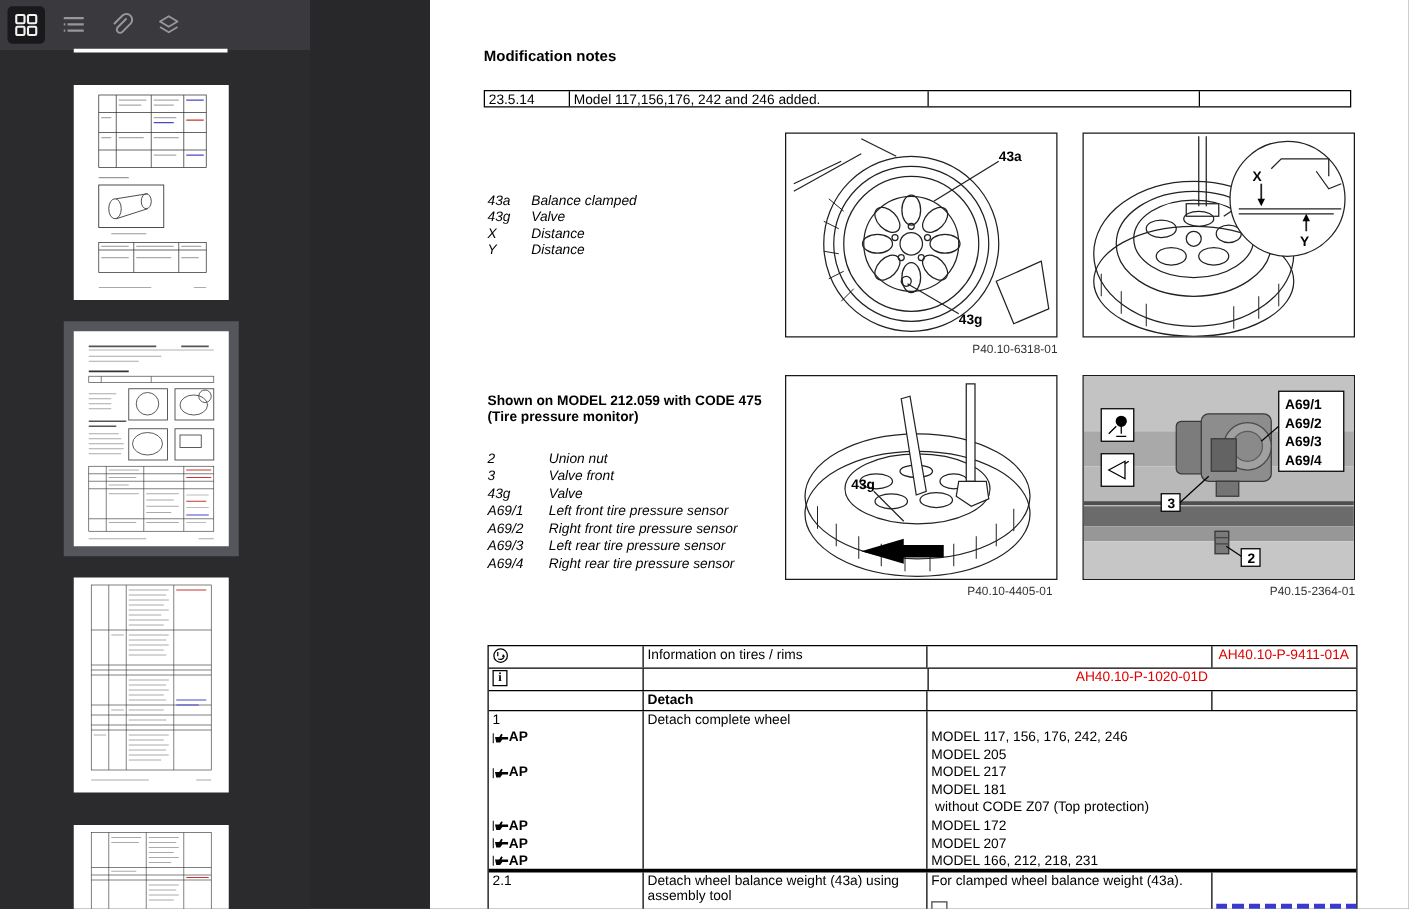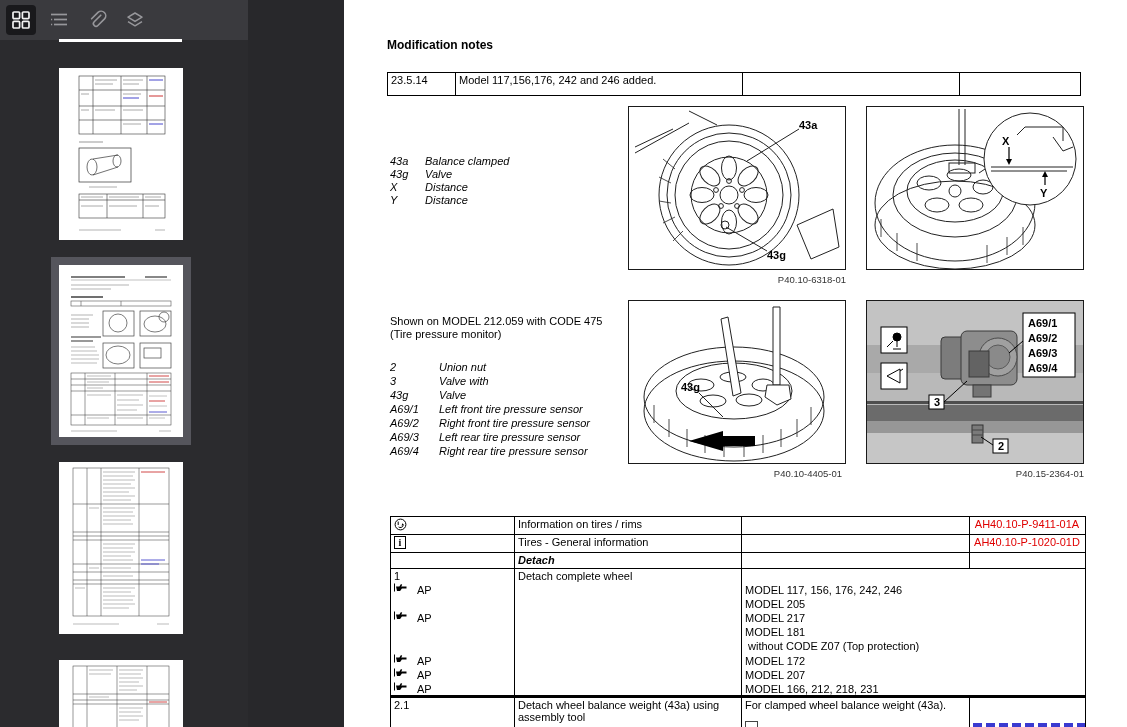--- a/index.html
+++ b/index.html
@@ -20,66 +20,66 @@
   .thumb { position:absolute; left:59px; width:124px; height:172px; background:#ffffff;
            cursor:pointer; }
   .thumb.selected { box-shadow:0 0 0 8px #55555c; }
   .thumb svg { display:block; }
 
   
   .page { position:absolute; left:344px; top:0; width:783px; height:727px;
           background:#ffffff; overflow:hidden; color:#000; }
   .heading { position:absolute; left:43px; top:38px; font-size:12px; font-weight:bold;text-align:right; }
 
-  .modtable { position:absolute; left:43px; top:72px; width:694px; height:24px;
+  .modtable { position:absolute; left:43px; top:72px; width:694px; height:14px;
               display:flex; border:1px solid #000; }
   .modtable > div { border-right:1px solid #000; font-size:11px; padding:1px 3px 0 3px;
                     overflow:hidden; white-space:nowrap; }
   .modtable > div:last-child { border-right:none; }
   .mc1 { width:68px; } .mc2 { width:287px; } .mc3 { width:217px; } .mc4 { flex:1; }
 
   .legend { position:absolute; font-size:11px; font-style:italic; }
   .legend .lrow { display:flex; height:13px; line-height:13px; }
   .legend1 .lterm { width:35px; }
   .legend2 .lterm { width:49px; }
   .legend1 { left:46px; top:155px; }
   .legend2 { left:46px; top:360px; }
   .legend2 .lrow { height:14px; line-height:14px; }
 
-  .shownon { position:absolute; left:46px; top:315px; font-size:11px; font-weight:normal;
+  .shownon { position:absolute; left:46px; top:315px; font-size:11px; font-weight:bold;
              line-height:13px; }
 
   .figure { position:absolute; width:218px; height:164px; border:1px solid #1a1a1a;
             background:#fff; overflow:hidden; }
   .fig1 { left:284px; top:106px; } .fig2 { left:522px; top:106px; }
   .fig3 { left:284px; top:300px; } .fig4 { left:522px; top:300px; }
   .figcap { position:absolute; width:218px; text-align:right; font-size:9.5px; color:#333; }
   .cap1 { left:284px; top:274px; } .cap2 { left:522px; top:274px;margin-top:47px; }
   .cap3 { left:280px; top:468px; } .cap4 { left:522px; top:468px; }
   .figure svg text { font-family:"Liberation Sans", sans-serif; }
 
   
   .proc { position:absolute; left:46px; top:516px; width:696px; border:1px solid #000;
           font-size:11px; }
   .prow { display:flex; border-bottom:1px solid #000; }
   .prow:last-child { border-bottom:none; }
   .pc { border-right:1px solid #000; padding:1px 4px 0 3px; overflow:hidden; }
   .pc:last-child { border-right:none; }
   .c1 { width:124px; } .c2 { width:227px; } .c3 { width:228px; } .c4 { flex:1; }
   .rinfo { height:18px; }
-  .rdetach { height:16px; font-weight:bold;font-style:italic; }
+  .rdetach { height:16px; font-weight:bold; }
   .sect { height:127px; }
   .sect .pc { padding:0; }
   .sline { height:14.1px; line-height:14.1px; padding:0 4px 0 3px; white-space:nowrap; overflow:hidden; }
   .r21 { height:60px; border-top:2px solid #000; }
   .code { white-space:nowrap;text-align:center; }
   .red  { color:#e00000; }
   .gray { color:#9a9a9a; }
   .pre  { white-space:pre; }
-  .apcell { display:flex; gap:10px; font-weight:normal; }
+  .apcell { display:flex; align-items:center; gap:0; font-weight:bold; }
   .ibox { display:inline-block; width:12px; height:13px; border:1px solid #000;
           font-family:"Liberation Serif", serif; font-weight:bold; font-size:10px;
           line-height:11px; text-align:center; }
   .clipicon { width:13px; height:14px; border:1px solid #444; margin-top:10px;
               display:flex; align-items:center; justify-content:center; font-size:8px; color:#444; }
   .clipdash { margin-top:24px; height:5px; width:118px;
               background:repeating-linear-gradient(90deg,#3a3ad0 0 9px,transparent 9px 13px); }
 </style>
 </head>
 <body>
@@ -463,21 +463,21 @@
     <div>(Tire pressure monitor)</div>
   </div>
 
   <div class="legend legend2">
     <div class="lrow">
         <span class="lterm">2</span>
         <span>Union nut</span>
       </div>
     <div class="lrow">
         <span class="lterm">3</span>
-        <span>Valve with</span>
+        <span>Valve front</span>
       </div>
     <div class="lrow">
         <span class="lterm">43g</span>
         <span>Valve</span>
       </div>
     <div class="lrow">
         <span class="lterm">A69/1</span>
         <span>Left front tire pressure sensor</span>
       </div>
     <div class="lrow">
@@ -583,21 +583,20 @@
       </div>
       <div class="pc c2">Information on tires / rims</div>
       <div class="pc c3"></div>
       <div class="pc c4 code red">AH40.10-P-9411-01A</div>
     </div>
 
     <div class="prow rinfo">
       <div class="pc c1">
         <span class="ibox">i</span>
       </div>
-      <div class="pc c2">Tires - General information</div>
       <div class="pc c3"></div>
       <div class="pc c4 code red">AH40.10-P-1020-01D</div>
     </div>
 
     <div class="prow rdetach">
       <div class="pc c1"></div>
       <div class="pc c2">Detach</div>
       <div class="pc c3"></div>
       <div class="pc c4"></div>
     </div>

